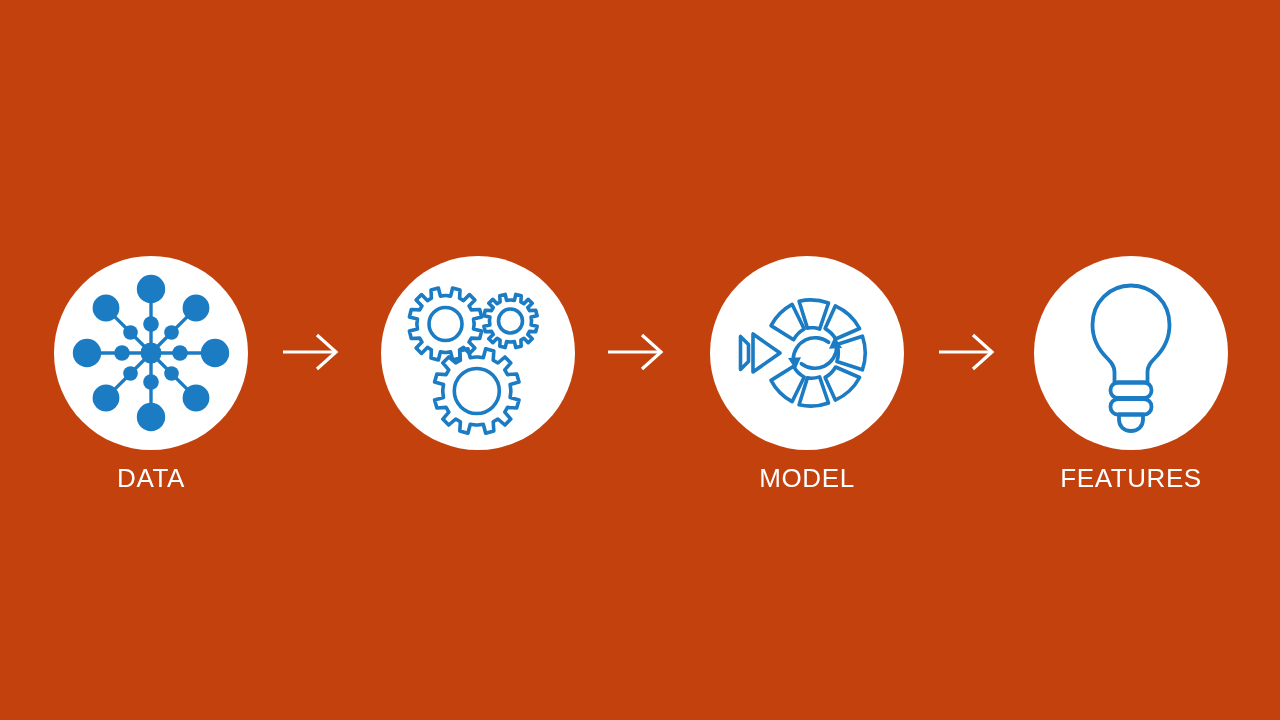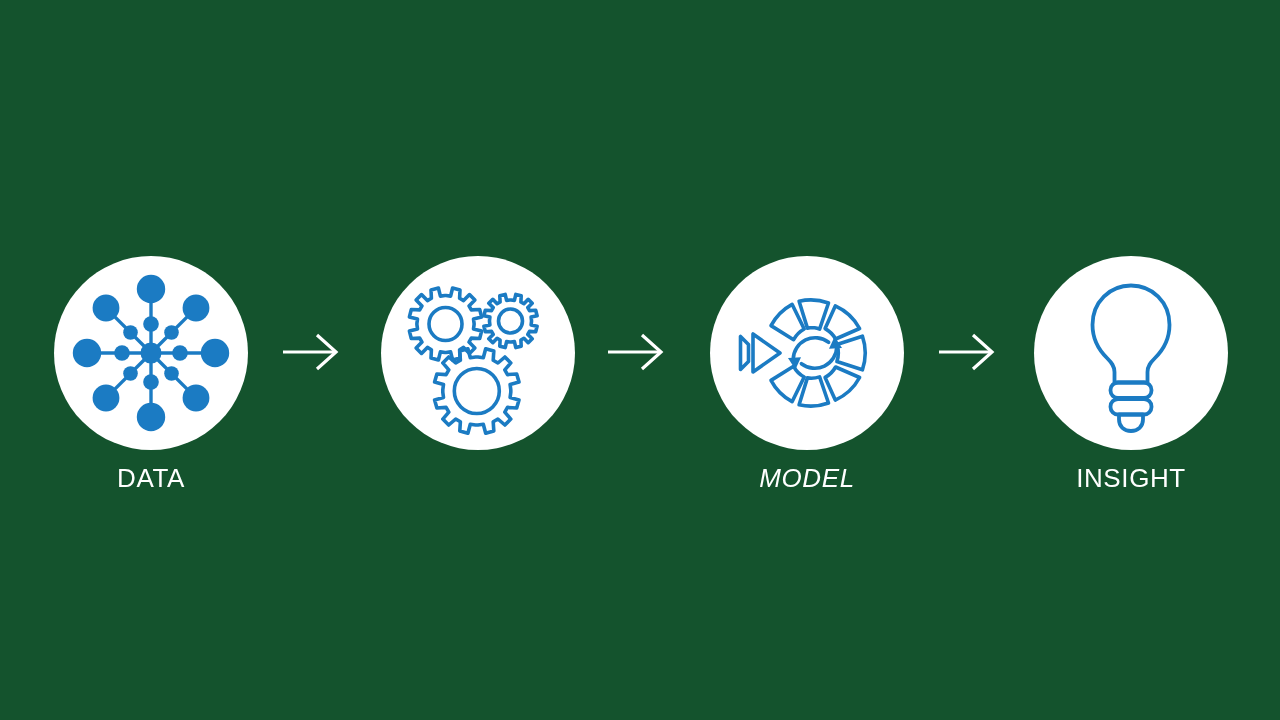--- a/index.html
+++ b/index.html
@@ -72,21 +72,21 @@
   #step-features { left: 380px; }
   #step-model    { left: 709px; }
   #step-insight  { left: 1033px; }
   #arrow-1 { left: 281px; }
   #arrow-2 { left: 606px; }
   #arrow-3 { left: 937px; }
 </style>
 </head>
 <body>
 
-<div id="stage" style="background: #14532d;">
+<div id="stage" style="background: #c2410c;">
   <div class="flow">
 
     <div class="step" id="step-data">
       <div class="disc" style="background: rgb(255, 255, 255);">
         <svg width="194" height="194" viewBox="0 0 194 194">
           <g stroke="#1B7BC3" stroke-width="3.4" fill="none">
 
             <line x1="97" y1="97" x2="97" y2="37"></line>
             <line x1="97" y1="97" x2="97" y2="157"></line>
             <line x1="97" y1="97" x2="37" y2="97"></line>
@@ -193,21 +193,21 @@
             <polygon points="124.6,80.6 132.0,91.9 119.0,92.8"></polygon>
             <polygon points="85.4,113.4 78.0,102.1 91.0,101.2"></polygon>
           </g>
 
           <g fill="none" stroke="#1B7BC3" stroke-width="3.6" stroke-linejoin="round" stroke-linecap="round">
             <polygon points="30.5,80.5 30.5,113.5 38.5,105.5 38.5,88.5"></polygon>
             <polygon points="43.0,78.0 43.0,116.0 70.0,97.0"></polygon>
           </g>
         </svg>
       </div>
-      <div class="step-label" style="color: rgb(255, 255, 255); font-style: italic;">MODEL</div>
+      <div class="step-label" style="color: rgb(255, 255, 255);">MODEL</div>
     </div>
 
     <div class="connector" id="arrow-3">
       <svg width="60" height="44" viewBox="0 0 60 44">
         <g stroke="#FFFFFF" stroke-width="3.2" fill="none" stroke-linecap="butt" stroke-linejoin="miter">
           <line x1="2" y1="22" x2="54" y2="22"></line>
           <polyline points="36,5 55,22 36,39"></polyline>
         </g>
       </svg>
     </div>
@@ -236,17 +236,17 @@
             <path d="
               M 85.0 158.5
               L 109.0 158.5
               L 109.0 163.5
               C 109.0 170.5 104.0 175.0 97.0 175.0
               C 90.0 175.0 85.0 170.5 85.0 163.5
               Z"></path>
           </g>
         </svg>
       </div>
-      <div class="step-label" style="color: rgb(255, 255, 255);">INSIGHT</div>
+      <div class="step-label" style="color: rgb(255, 255, 255);">FEATURES</div>
     </div>
 
   </div>
 </div>
 
 </body></html>

